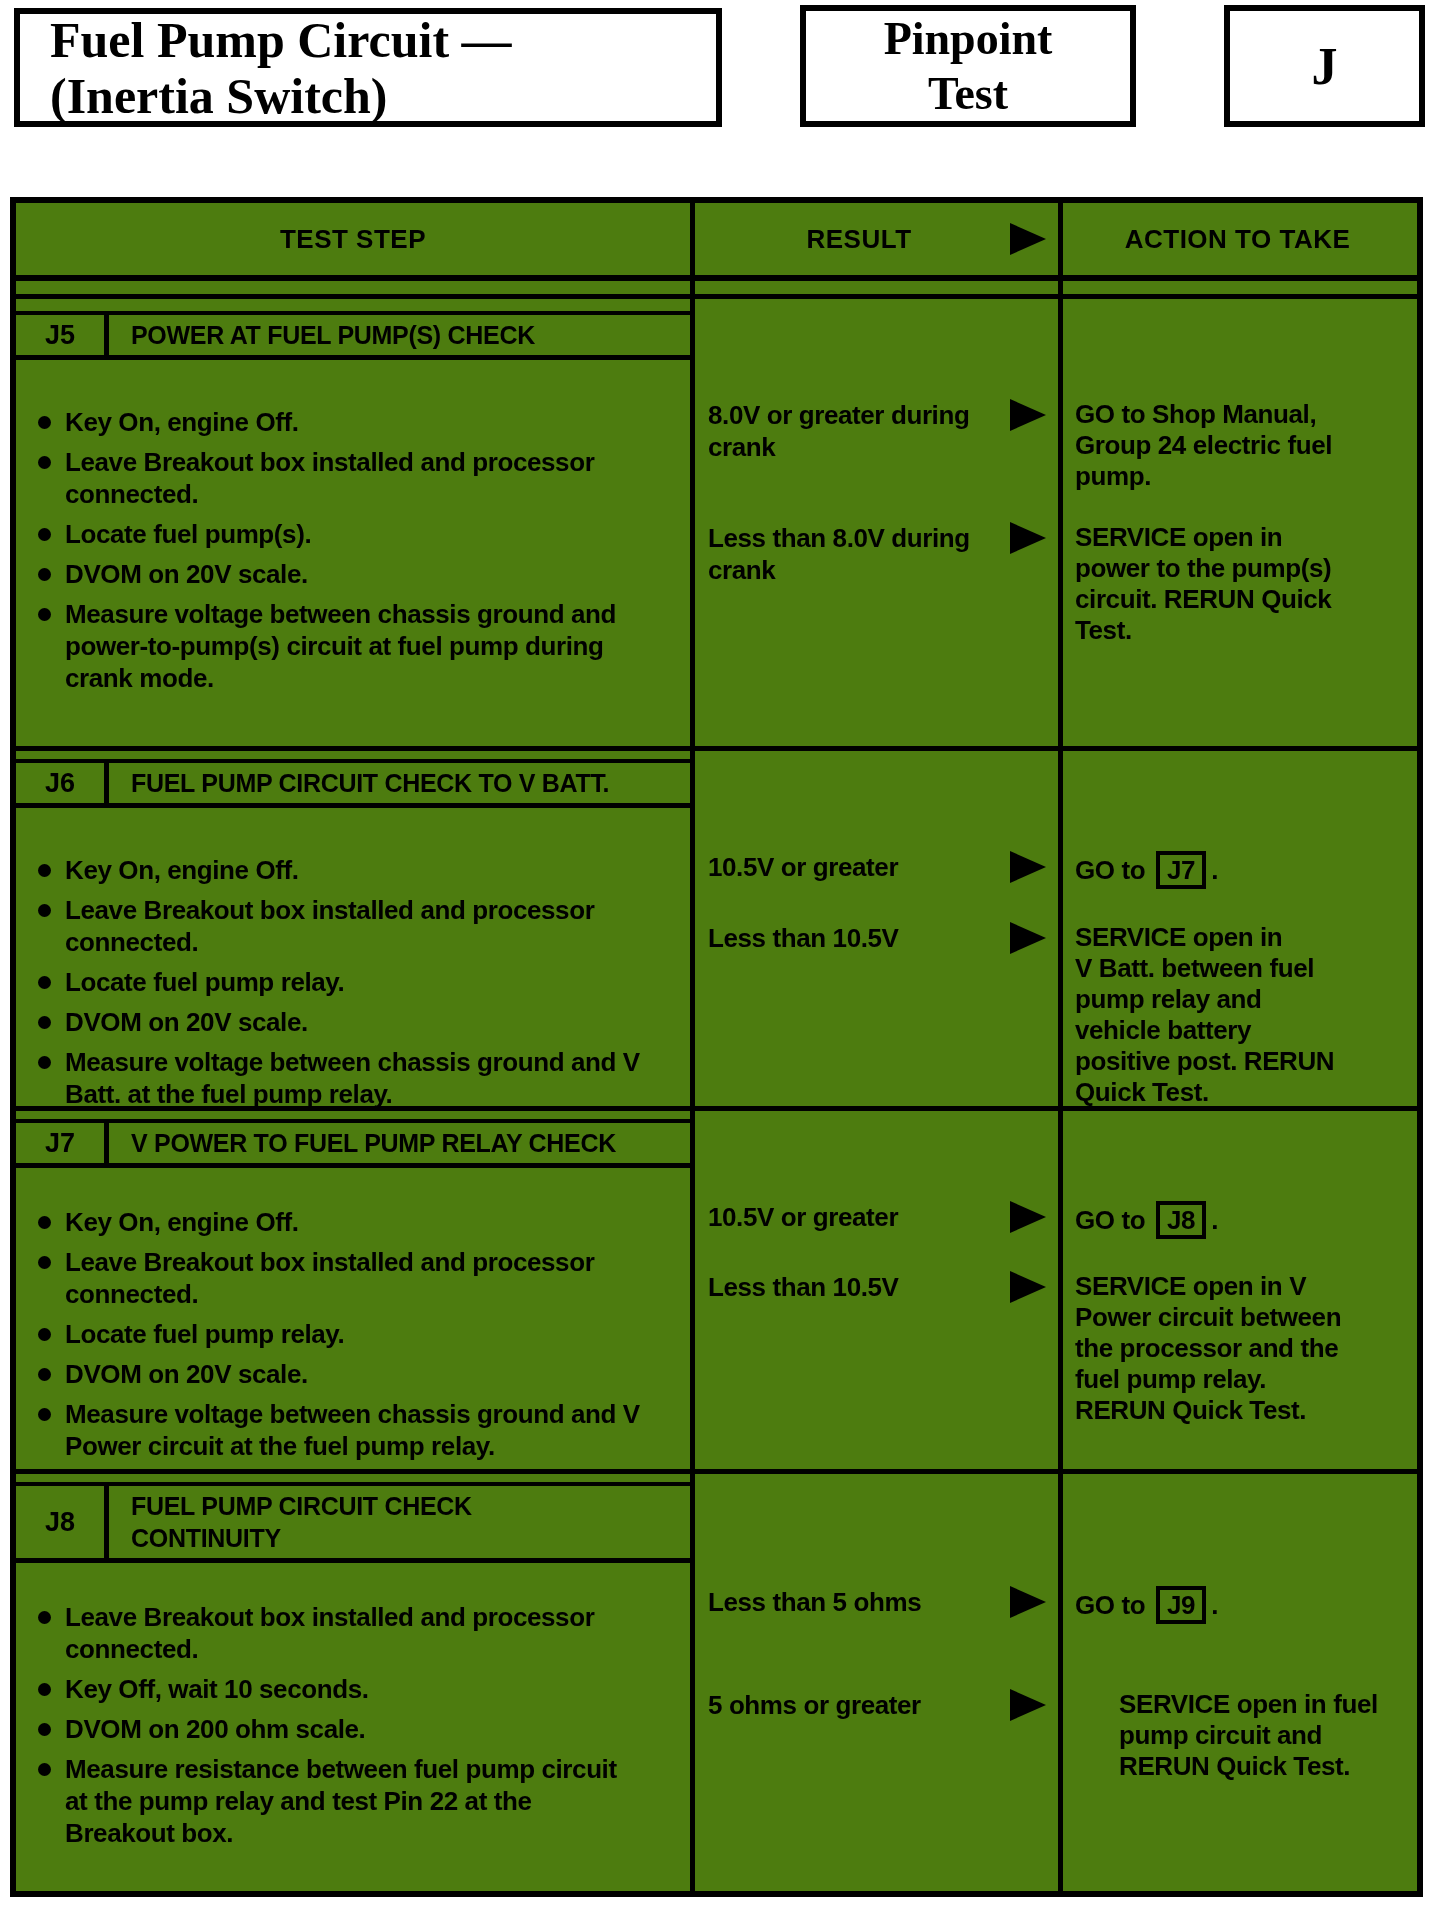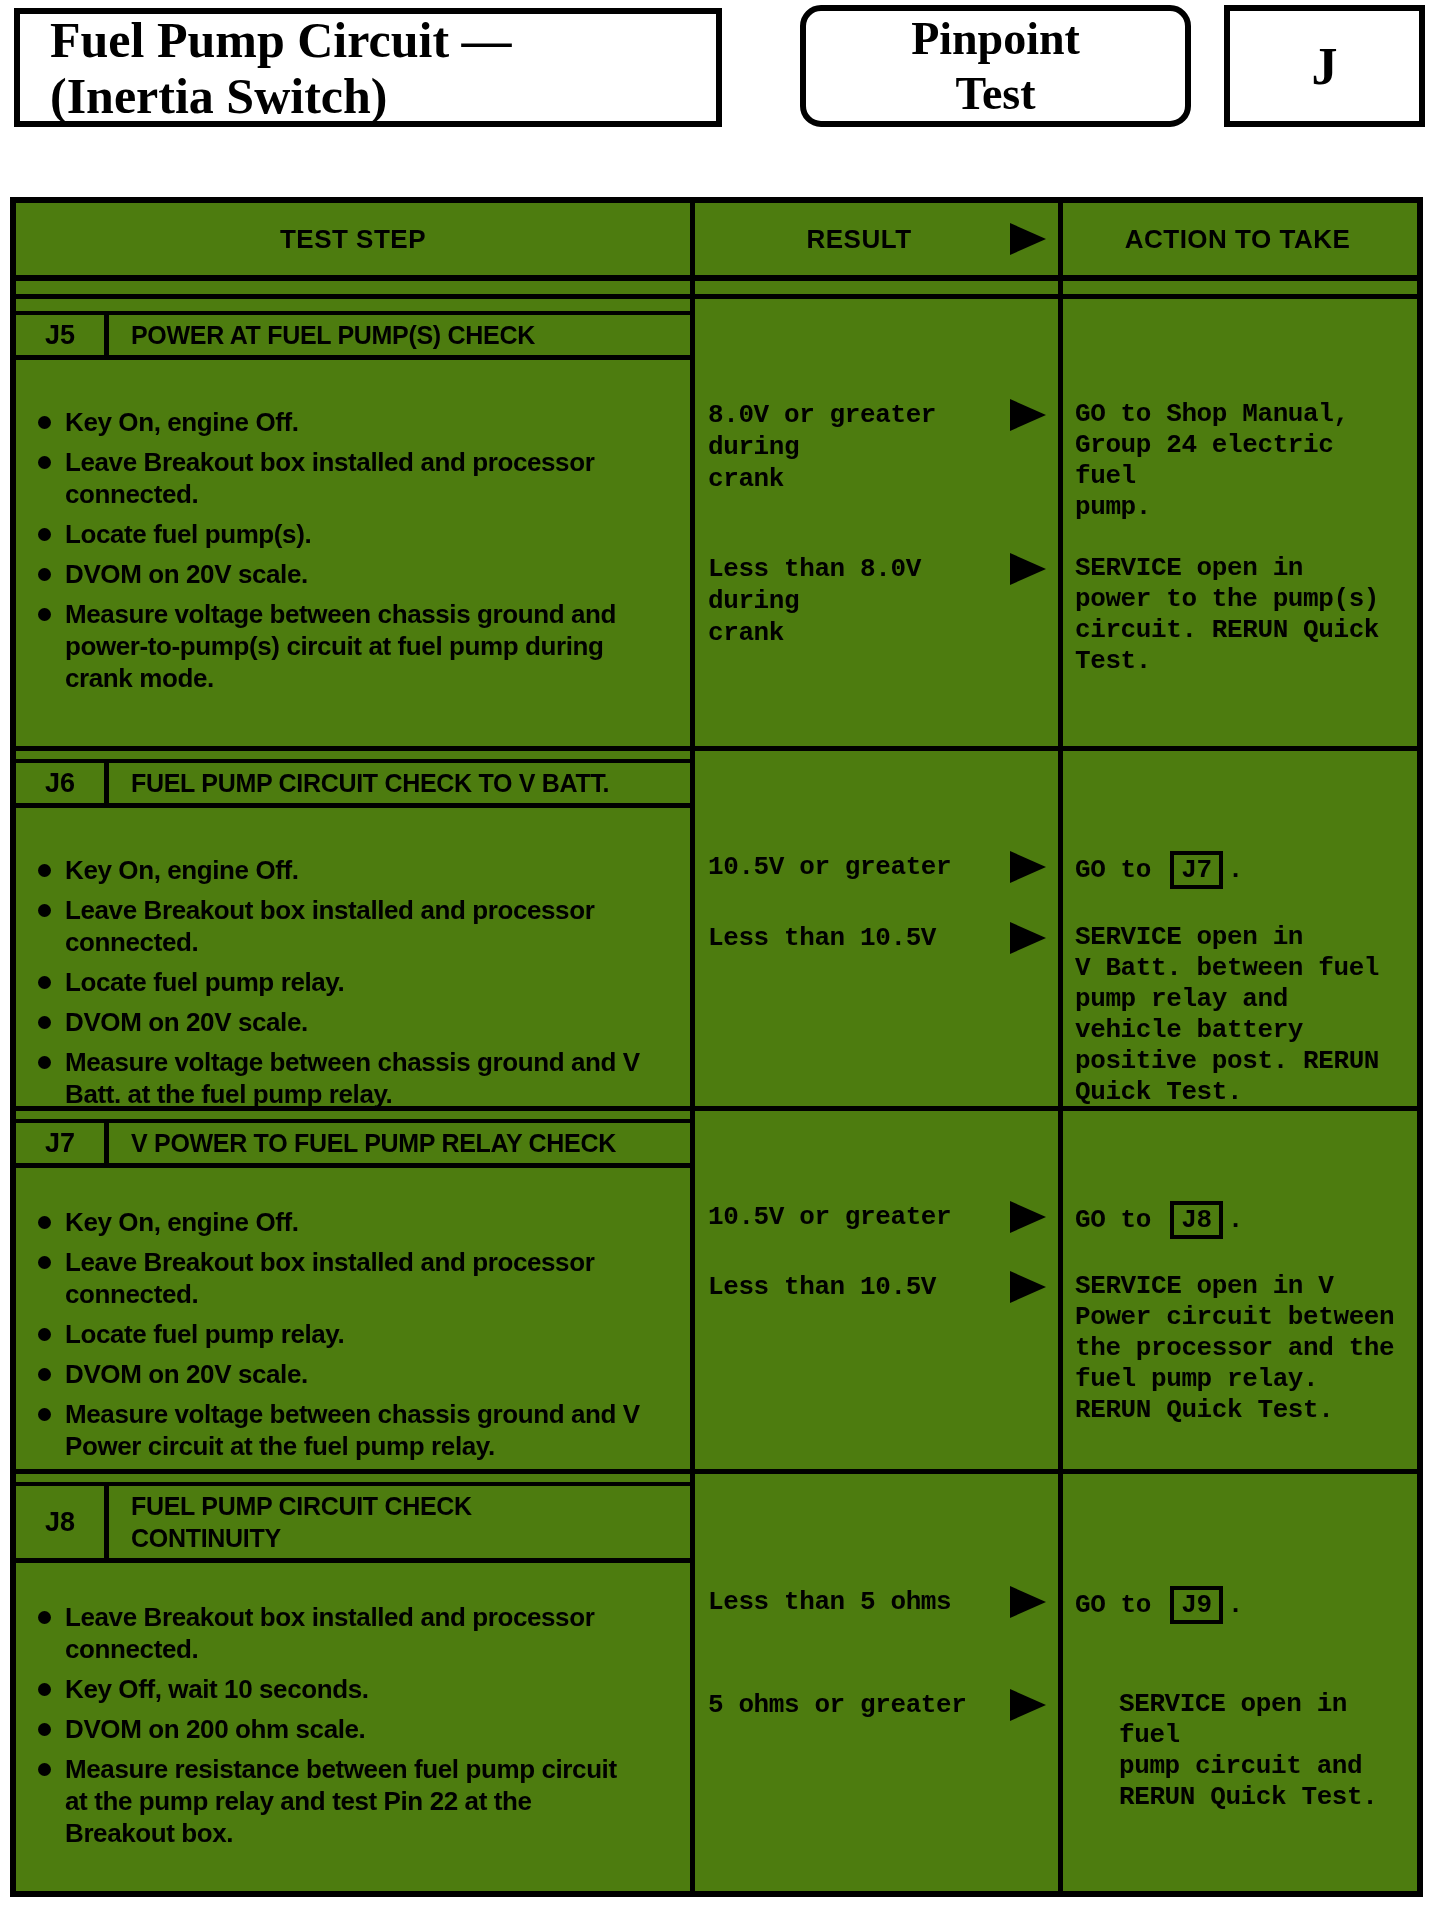--- a/index.html
+++ b/index.html
@@ -8,21 +8,21 @@
     font-family:"Liberation Sans",sans-serif;
     font-weight:bold;color:#000;
     -webkit-font-smoothing:antialiased;
   }
   .page{position:absolute;inset:0;background:#fff;}
 
   
   .hbox{position:absolute;border:6px solid #000;box-sizing:border-box;background:#fff;}
   .title-box{left:14px;top:8px;width:708px;height:119px;display:flex;align-items:center;padding-left:30px;}
   .title-text{font-family:"Liberation Serif",serif;font-size:50px;line-height:1.12;font-weight:bold;white-space:pre-line;letter-spacing:0px;}
-  .pinpoint-box{left:800px;top:5px;width:391px;height:122px;display:flex;align-items:center;justify-content:center;text-align:center;border-radius:21px;}
+  .pinpoint-box{left:800px;top:5px;width:336px;height:122px;display:flex;align-items:center;justify-content:center;text-align:center;}
   .pinpoint-text{font-family:"Liberation Serif",serif;font-size:46px;line-height:1.2;font-weight:bold;white-space:pre-line;}
   .letter-box{left:1224px;top:5px;width:201px;height:122px;display:flex;align-items:center;justify-content:center;}
   .letter-text{font-family:"Liberation Serif",serif;font-size:52px;font-weight:bold;}
 
   
   .pptable{
     position:absolute;left:10px;top:197px;width:1413px;height:1700px;
     border:6px solid #000;box-sizing:border-box;background:#4d7c0f;
   }
   .vline{position:absolute;top:0;bottom:0;width:5px;background:#000;z-index:5;}
@@ -64,21 +64,21 @@
     flex:1;display:flex;align-items:center;padding:4px 6px 4px 22px;
     font-size:25px;line-height:32px;letter-spacing:-0.3px;white-space:pre-line;
   }
 
   .steps{padding:46px 10px 0 22px;}
   .sec-J7 .steps,.sec-J8 .steps{padding-top:38px;}
   .step{display:flex;margin-bottom:8px;font-size:26px;line-height:32px;letter-spacing:-0.4px;}
   .dot{flex:none;width:13px;height:13px;border-radius:50%;background:#000;margin:10px 14px 0 0;}
   .step-text{white-space:pre-line;}
 
-  .outcomes{display:flex;flex-direction:column;font-family:Liberation Mono, monospace;}
+  .outcomes{display:flex;flex-direction:column;}
   .sec-J5 .outcomes{padding-top:100px;}
   .sec-J6 .outcomes{padding-top:100px;}
   .sec-J7 .outcomes{padding-top:90px;}
   .sec-J8 .outcomes{padding-top:112px;}
   .sec-J5 .outcome + .outcome{margin-top:30px;}
   .sec-J6 .outcome + .outcome{margin-top:33px;}
   .sec-J7 .outcome + .outcome{margin-top:32px;}
   .sec-J8 .outcome + .outcome{margin-top:65px;gap:44px;}
   .outcome{display:grid;grid-template-columns:368px 1fr;position:relative;}
   .result{

